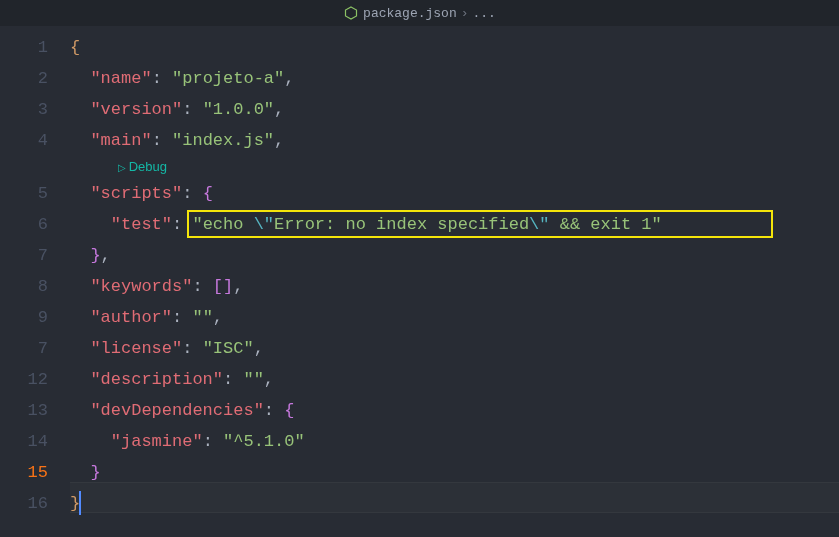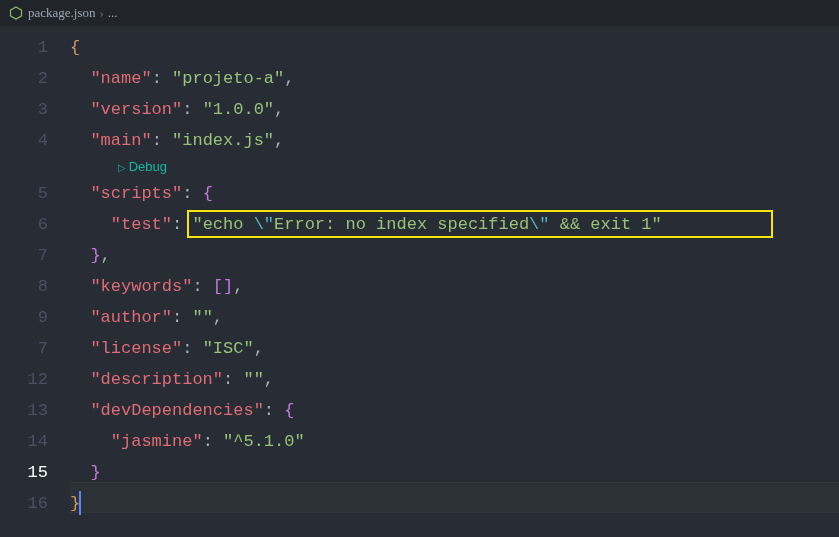--- a/index.html
+++ b/index.html
@@ -12,22 +12,23 @@
       overflow: hidden;
       color: #abb2bf;
     }
     .breadcrumb {
       display: flex;
       align-items: center;
       padding: 4px 8px;
       background: #21252b;
       height: 26px;
       font-size: 13px;
-      font-family: Liberation Serif, serif;
+      font-family: Liberation Mono, monospace;
       color: #9da5b4;
+      justify-content: center;
     }
     .breadcrumb-icon {
       width: 16px;
       height: 16px;
       margin-right: 4px;
       display: inline-flex;
       align-items: center;
       justify-content: center;
     }
     .breadcrumb-sep {
@@ -48,21 +49,21 @@
     .line-number {
       height: 31px;
       line-height: 31px;
       text-align: right;
       padding-right: 22px;
       color: #495162;
       font-size: 17px;
       user-select: none;
     }
     .line-number.active {
-      color: #ffffff;
+      color: #f97316;
     }
     .code-area {
       flex: 1;
       padding-top: 6px;
       position: relative;
     }
     .code-line {
       height: 31px;
       line-height: 31px;
       white-space: pre;

